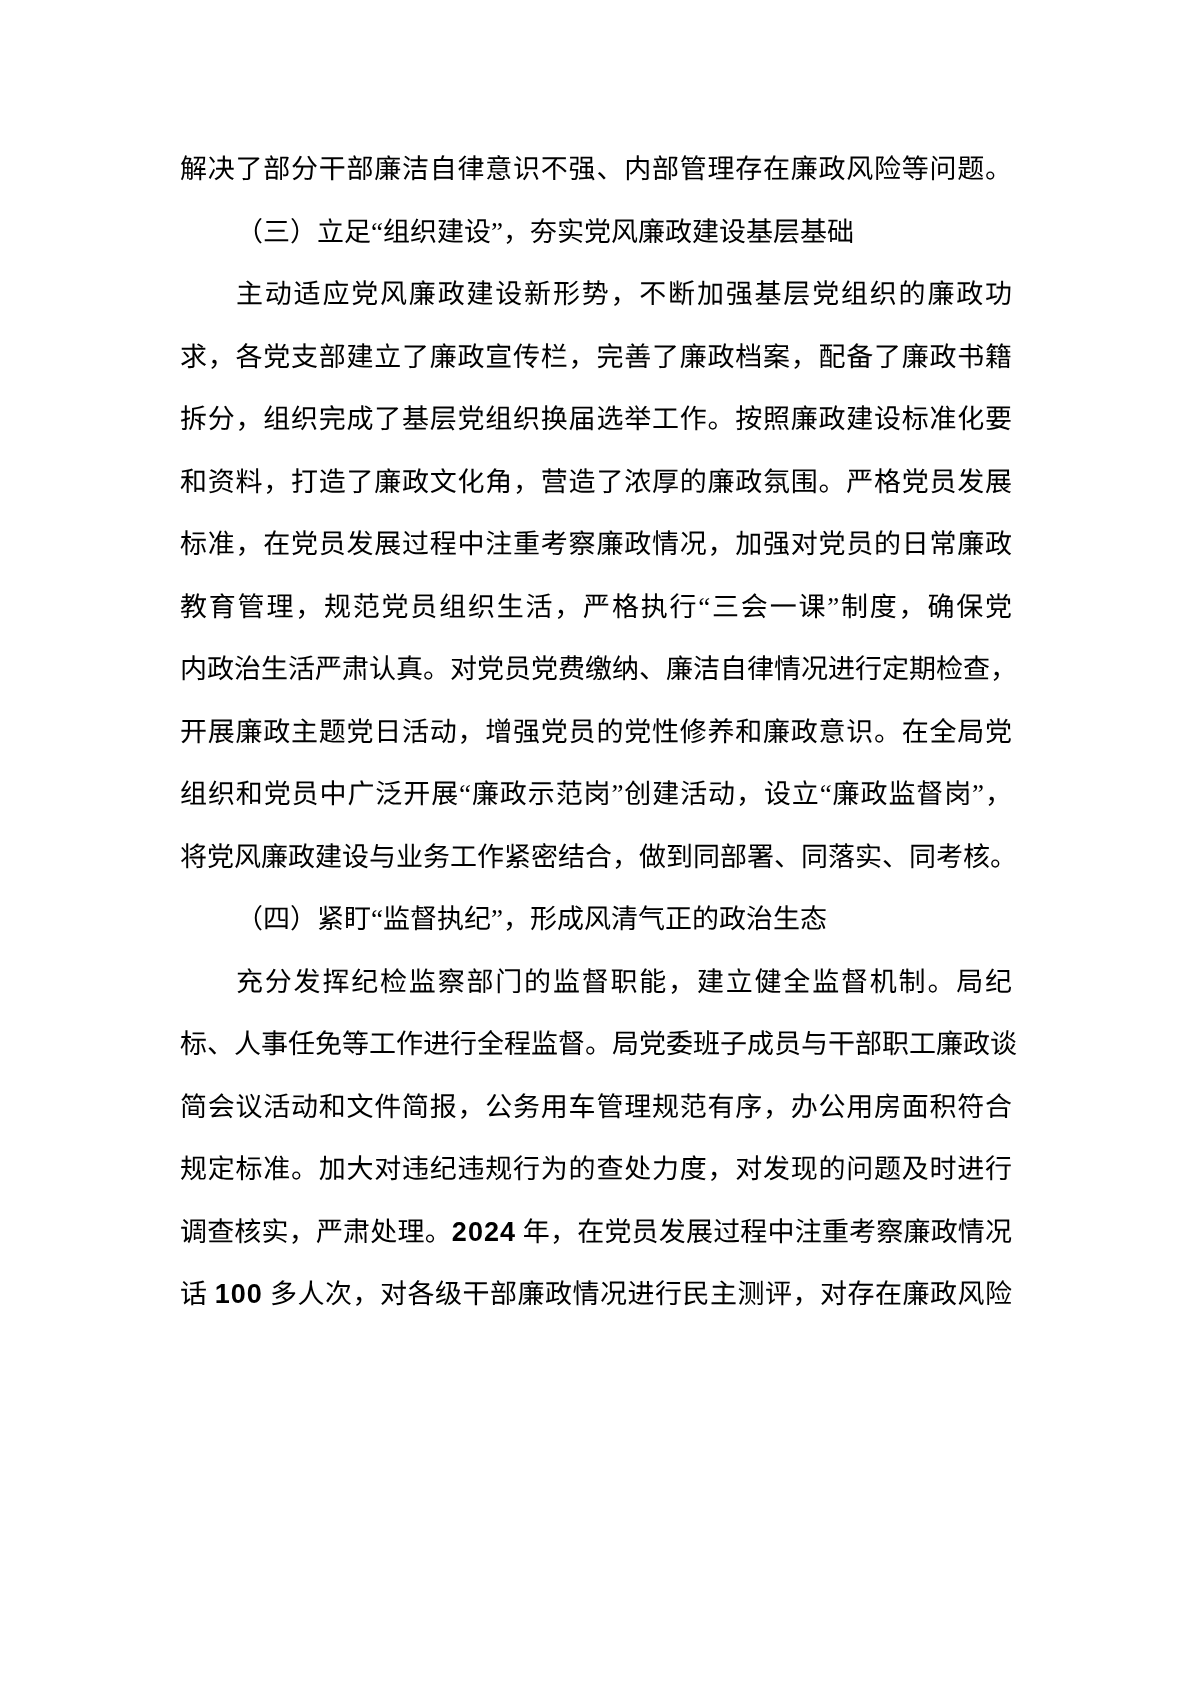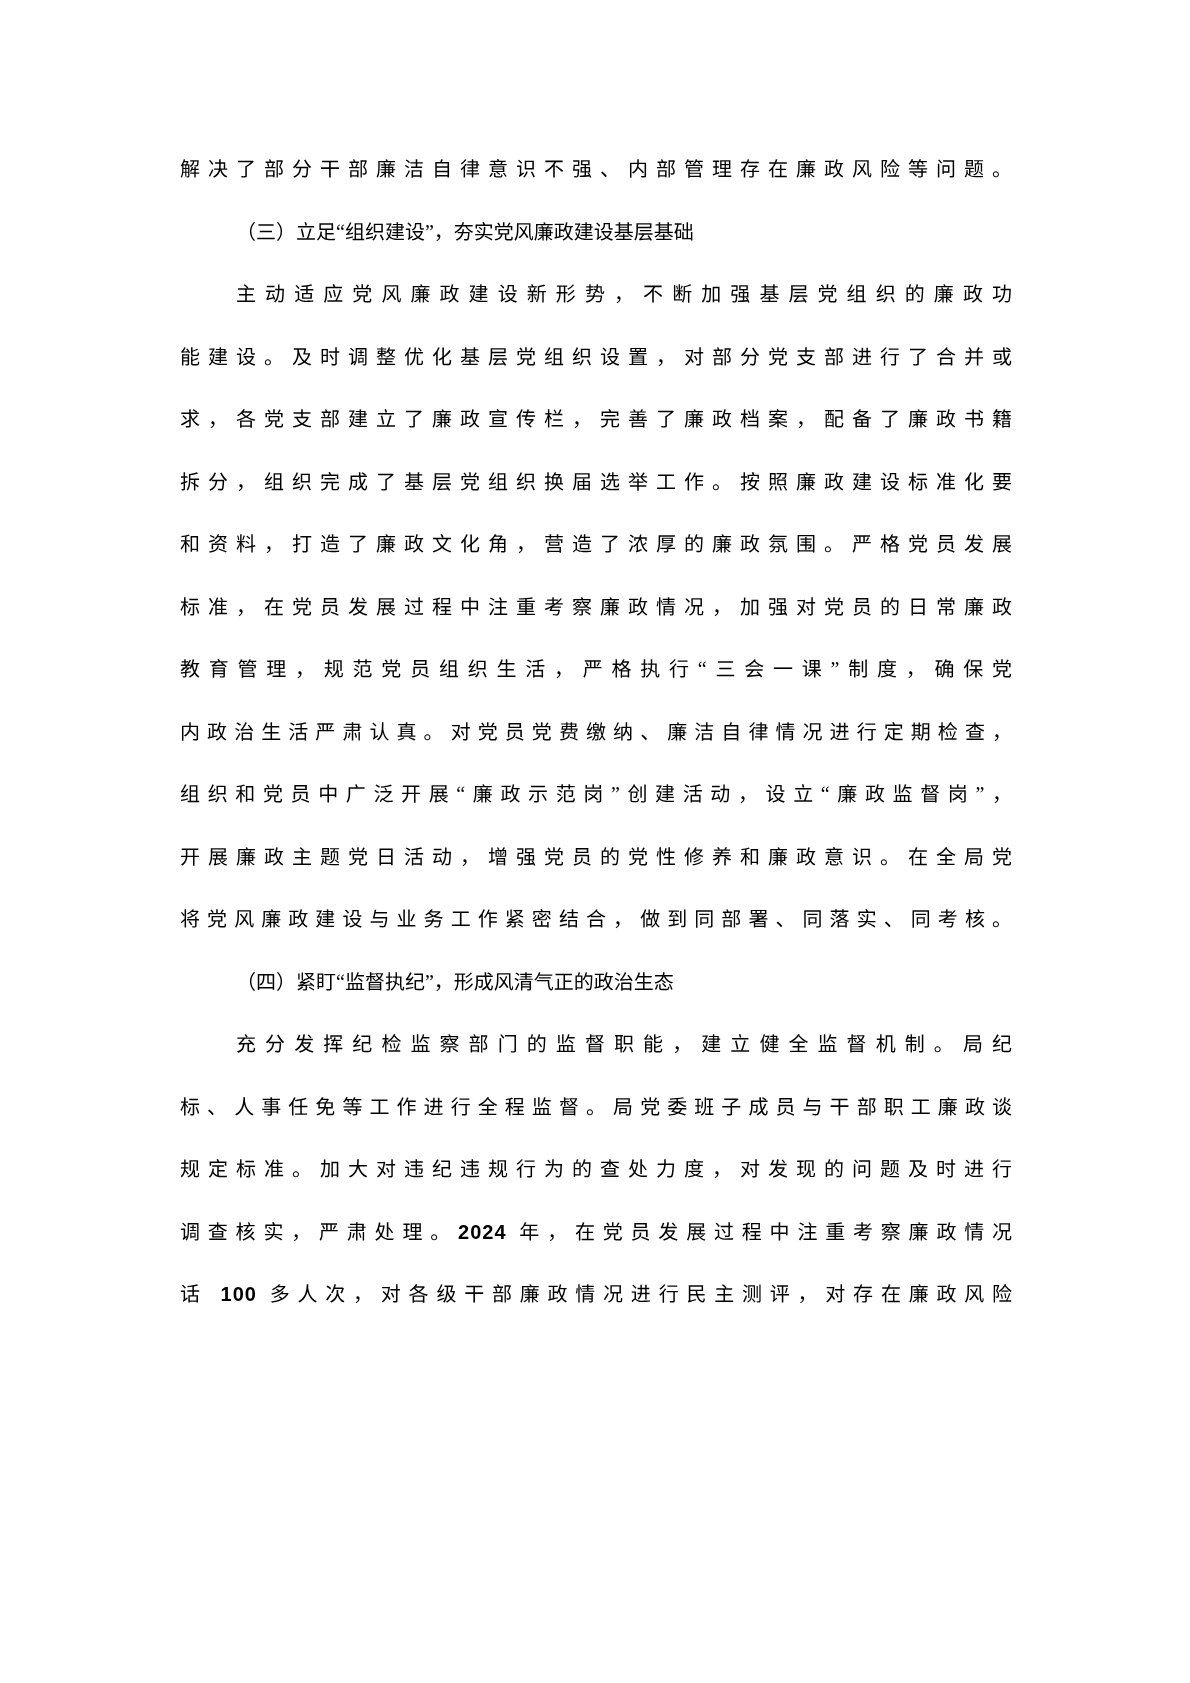--- a/index.html
+++ b/index.html
@@ -21,21 +21,21 @@
   }
   .doc-body {
     position: absolute;
     left: 180px;
     top: 138px;
     width: 832px;
   }
   .line {
     height: 62.5px;
     line-height: 62.5px;
-    font-size: 20px;
+    font-size: 27px;
     white-space: nowrap;
     text-align: justify;
     text-align-last: justify;
     text-justify: inter-character;
     letter-spacing: 0;
   }
   .indent {
     text-indent: 56px;
   }
   .heading {
@@ -54,35 +54,35 @@
 <body>
 
 <div class="page">
   <div class="doc-body">
 
     <div class="line">解决了部分干部廉洁自律意识不强、内部管理存在廉政风险等问题。</div>
 
     <div class="line heading">（三）立足“组织建设”，夯实党风廉政建设基层基础</div>
 
     <div class="line indent">主动适应党风廉政建设新形势，不断加强基层党组织的廉政功</div>
-    <div class="line">能建设。及时调整优化基层党组织设置，对部分党支部进行了合并或</div>
     <div class="line">求，各党支部建立了廉政宣传栏，完善了廉政档案，配备了廉政书籍</div>
     <div class="line">拆分，组织完成了基层党组织换届选举工作。按照廉政建设标准化要</div>
     <div class="line">和资料，打造了廉政文化角，营造了浓厚的廉政氛围。严格党员发展</div>
     <div class="line">标准，在党员发展过程中注重考察廉政情况，加强对党员的日常廉政</div>
     <div class="line">教育管理，规范党员组织生活，严格执行“三会一课”制度，确保党</div>
     <div class="line">内政治生活严肃认真。对党员党费缴纳、廉洁自律情况进行定期检查，</div>
+    <div class="line">开展廉政主题党日活动，增强党员的党性修养和廉政意识。在全局党</div>
     <div class="line">组织和党员中广泛开展“廉政示范岗”创建活动，设立“廉政监督岗”，</div>
-    <div class="line">开展廉政主题党日活动，增强党员的党性修养和廉政意识。在全局党</div>
     <div class="line">将党风廉政建设与业务工作紧密结合，做到同部署、同落实、同考核。</div>
 
     <div class="line heading">（四）紧盯“监督执纪”，形成风清气正的政治生态</div>
 
     <div class="line indent">充分发挥纪检监察部门的监督职能，建立健全监督机制。局纪</div>
     <div class="line">标、人事任免等工作进行全程监督。局党委班子成员与干部职工廉政谈</div>
+    <div class="line">简会议活动和文件简报，公务用车管理规范有序，办公用房面积符合</div>
     <div class="line">规定标准。加大对违纪违规行为的查处力度，对发现的问题及时进行</div>
 
     <div class="line"><span>调查核实，严肃处理。</span><span class="num">2024</span><span> 年，在党员发展过程中注重考察廉政情况</span></div>
 
     <div class="line"><span>话 </span><span class="num">100</span><span> 多人次，对各级干部廉政情况进行民主测评，对存在廉政风险</span></div>
 
   </div>
 </div>
 
 </body></html>

